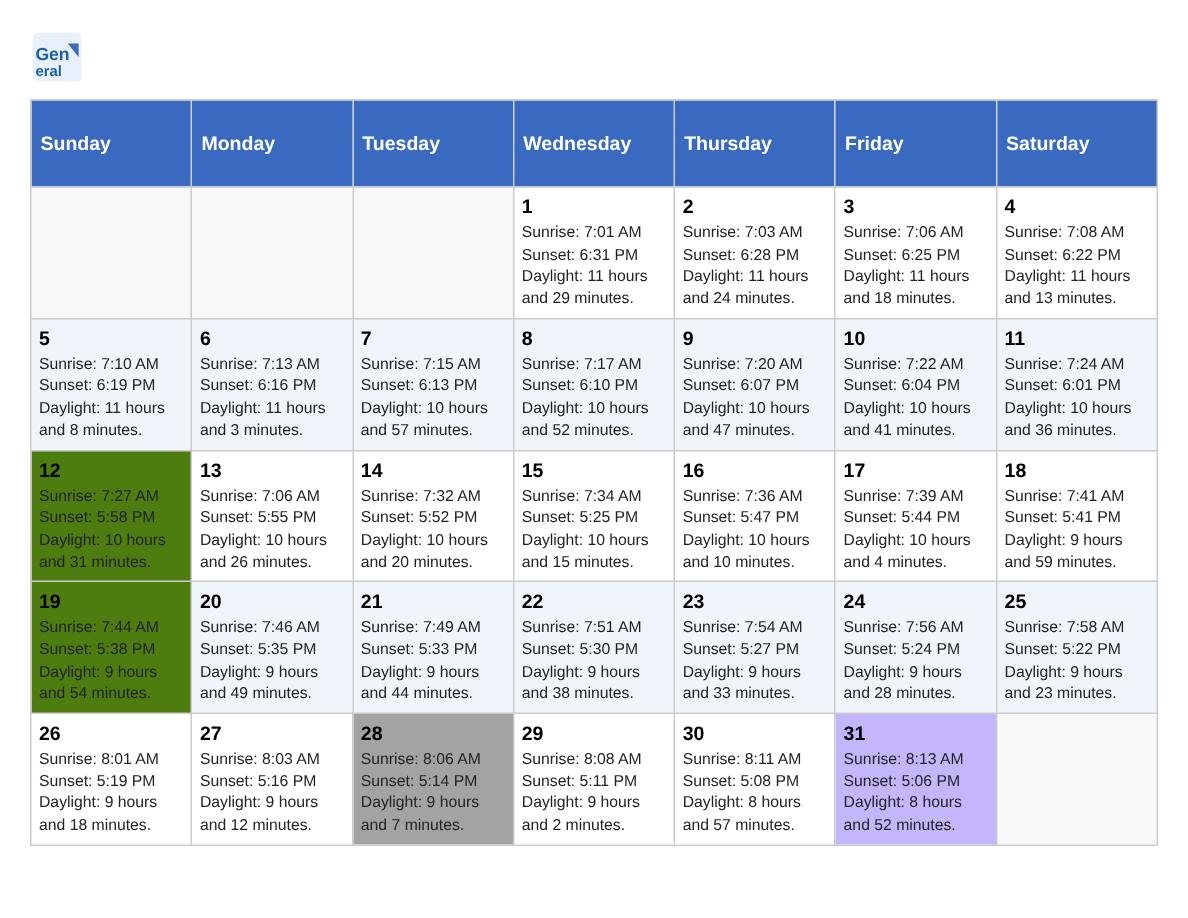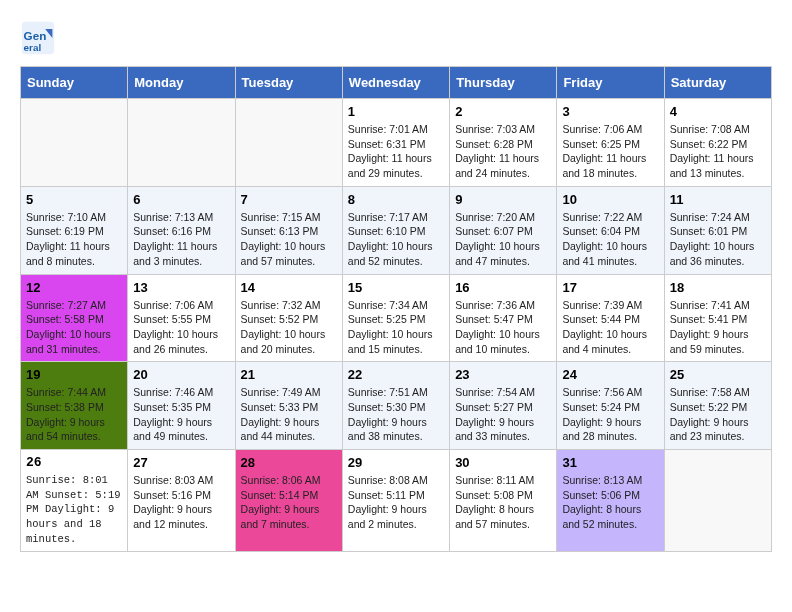--- a/index.html
+++ b/index.html
@@ -39,21 +39,21 @@
     }
     .calendar {
       width: 100%;
       border-collapse: collapse;
     }
     .calendar th {
       background: #3a6abf;
       color: #fff;
       font-size: 13px;
       font-weight: bold;
-      padding: 8px 6px;
+      padding: 21px 6px;
       text-align: left;
       border: 1px solid #ccc;
     }
     .calendar td {
       border: 1px solid #ccc;
       vertical-align: top;
       padding: 5px 5px;
       width: 107px;
       min-height: 80px;
       font-size: 11px;
@@ -192,21 +192,21 @@
         </td>
         <td style="background: rgb(240, 244, 251);">
           <div class="day-num">11</div>
           <div class="day-info">Sunrise: 7:24 AM
 Sunset: 6:01 PM
 Daylight: 10 hours
 and 36 minutes.</div>
         </td>
       </tr>
       <tr>
-        <td style="background: #d946ef;">
+        <td style="background: #4d7c0f;">
           <div class="day-num">12</div>
           <div class="day-info">Sunrise: 7:27 AM
 Sunset: 5:58 PM
 Daylight: 10 hours
 and 31 minutes.</div>
         </td>
         <td style="background: rgb(255, 255, 255);">
           <div class="day-num">13</div>
           <div class="day-info">Sunrise: 7:06 AM
 Sunset: 5:55 PM
@@ -294,35 +294,35 @@
         </td>
         <td style="background: rgb(240, 244, 251);">
           <div class="day-num">25</div>
           <div class="day-info">Sunrise: 7:58 AM
 Sunset: 5:22 PM
 Daylight: 9 hours
 and 23 minutes.</div>
         </td>
       </tr>
       <tr>
-        <td style="background: rgb(255, 255, 255); font-family: Liberation Mono, monospace;">
+        <td style="background: rgb(255, 255, 255);">
           <div class="day-num">26</div>
           <div class="day-info">Sunrise: 8:01 AM
 Sunset: 5:19 PM
 Daylight: 9 hours
 and 18 minutes.</div>
         </td>
         <td style="background: rgb(255, 255, 255);">
           <div class="day-num">27</div>
           <div class="day-info">Sunrise: 8:03 AM
 Sunset: 5:16 PM
 Daylight: 9 hours
 and 12 minutes.</div>
         </td>
-        <td style="background: #ec4899;">
+        <td style="background: #a3a3a3;">
           <div class="day-num">28</div>
           <div class="day-info">Sunrise: 8:06 AM
 Sunset: 5:14 PM
 Daylight: 9 hours
 and 7 minutes.</div>
         </td>
         <td style="background: rgb(255, 255, 255);">
           <div class="day-num">29</div>
           <div class="day-info">Sunrise: 8:08 AM
 Sunset: 5:11 PM

